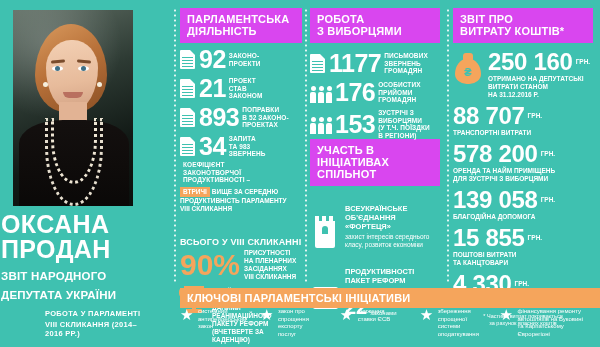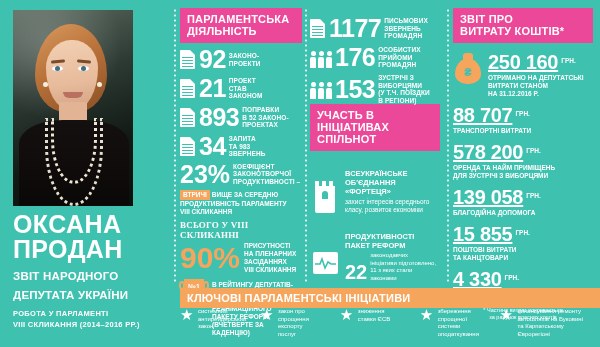--- a/index.html
+++ b/index.html
@@ -71,45 +71,45 @@
   .pearls2 {
     position: absolute; left: 38px; top: 108px; width: 46px; height: 66px;
     border: 3px dotted #efe6d4;
     border-top: none;
     border-radius: 0 0 60% 60% / 0 0 80% 80%;
   }
   .earring { position: absolute; width: 5px; height: 5px; background: #f5eedd; border-radius: 50%; }
   .earring.l { left: 30px; top: 72px; }
   .earring.r { left: 84px; top: 72px; }
 
-  .name-block { position: absolute; left: 13px; top: 212px; width: 150px; }
+  .name-block { position: absolute; left: 1px; top: 212px; width: 150px; }
   .name-line {
     color: #ffffff; font-weight: bold; font-size: 25px; line-height: 25px;
     letter-spacing: 0.4px;
   }
   .subtitle {
     color: #ffffff; font-weight: bold; font-size: 11.5px; line-height: 13px;
     margin-top: 8px; letter-spacing: 0.2px;
   }
   .smallcaption {
     color: #ffffff; font-size: 7.5px; line-height: 9.5px; font-weight: bold;
-    margin-top: 7px; letter-spacing: 0.3px;
+    margin-top: 7px; letter-spacing: 0.3px; margin-left: 44px;
   }
 
   
   .vdots {
     position: absolute; top: 8px; width: 2px; height: 276px;
     background-image: radial-gradient(circle, #ffffff 1px, rgba(255,255,255,0) 1.2px);
     background-size: 2px 5px; background-repeat: repeat-y;
     opacity: 0.85;
   }
 
   
   .orange-hdr {
-    background: #ec4899;
+    background: #d946ef;
     color: #ffffff; font-weight: bold;
     font-size: 11px; line-height: 12px;
     padding: 5px 7px 6px 7px;
     letter-spacing: 0.2px;
   }
 
   
   .col2 { position: absolute; left: 180px; top: 8px; width: 122px; }
   .col3 { position: absolute; left: 310px; top: 8px; width: 130px; }
   .col4 { position: absolute; left: 453px; top: 8px; width: 140px; }
@@ -143,23 +143,22 @@
     display: inline-block; background: #f5a55c; color: #ffffff;
     font-size: 6.5px; font-weight: bold; padding: 1px 3px; margin-right: 2px;
     vertical-align: middle;
   }
   .note-text {
     color: #ffffff; font-size: 6.5px; font-weight: bold; line-height: 8px;
     margin-top: 3px;
   }
 
   .sub-hdr {
-    color: #ffffff; font-weight: bold; font-size: 9px; margin-top: 4px;
+    color: #ffffff; font-weight: bold; font-size: 9px; margin-top: 24px;
     letter-spacing: 0.2px;
-    font-family: Liberation Serif, serif;
   }
   .pct90 {
     color: #f5a55c; font-weight: bold; font-size: 30px; line-height: 30px;
   }
   .pct90-lbl {
     color: #ffffff; font-weight: bold; font-size: 6.5px; line-height: 8px;
     margin-left: 4px;
   }
   .trophy-row { display: flex; align-items: flex-start; margin-top: 5px; }
   .trophy {
@@ -215,21 +214,21 @@
 
   .rpr-num { color: #ffffff; font-weight: bold; font-size: 20px; line-height: 20px; margin-right: 3px; }
   .rpr-txt { color: #ffffff; font-size: 6px; line-height: 7.5px; }
 
   
   .money-row { display: flex; align-items: flex-start; margin-top: 8px; }
   .moneybag { width: 30px; height: 34px; flex: 0 0 30px; margin-right: 5px; position: relative; }
   .bag-body { position: absolute; left: 2px; top: 8px; width: 26px; height: 25px; background: #f5a55c; border-radius: 45% 45% 45% 45% / 60% 60% 40% 40%; }
   .bag-neck { position: absolute; left: 10px; top: 2px; width: 10px; height: 9px; background: #f5a55c; border-radius: 3px; }
   .bag-sym { position: absolute; left: 0; right: 0; top: 15px; text-align: center; color: #3fc1b0; font-weight: bold; font-size: 11px; }
-  .mnum { color: #ffffff; font-weight: bold; font-size: 20px; line-height: 22px; letter-spacing: -0.3px; text-decoration: underline; }
+  .mnum { color: #ffffff; font-weight: bold; font-size: 24px; line-height: 22px; letter-spacing: -0.3px; }
   .grn { color: #ffffff; font-weight: bold; font-size: 6.5px; vertical-align: super; margin-left: 3px; }
   .mdesc { color: #ffffff; font-weight: bold; font-size: 6.5px; line-height: 8px; margin-top: 1px; }
   .money-block { margin-top: 6px; }
   .footnote { color: #ffffff; font-size: 5.5px; line-height: 7px; margin-top: 8px; text-align: center; }
 
   
   .bottom-hdr {
     position: absolute; left: 180px; top: 288px; width: 423px;
     background: #f5a55c; color: #ffffff; font-weight: bold;
     font-size: 11px; padding: 4px 7px; letter-spacing: 0.2px;
@@ -348,21 +347,20 @@
         </div>
       <div class="bignum">34</div>
       <div class="lbl">
         <div>ЗАПИТА</div>
         <div>ТА 983</div>
         <div>ЗВЕРНЕНЬ</div>
       </div>
     </div>
 
     <div class="pct-row">
-      <div class="pct">23%</div>
       <div class="lbl">
         <div>КОЕФІЦІЄНТ</div>
         <div>ЗАКОНОТВОРЧОЇ</div>
         <div>ПРОДУКТИВНОСТІ –</div>
       </div>
     </div>
     <div class="note-text">
       <span class="note-badge">ВТРИЧІ</span><span>ВИЩЕ ЗА СЕРЕДНЮ</span>
       <div>ПРОДУКТИВНІСТЬ ПАРЛАМЕНТУ</div>
       <div>VIII СКЛИКАННЯ</div>
@@ -394,20 +392,24 @@
         <div>В РЕЙТИНГУ ДЕПУТАТІВ-</div>
         <div>РЕФОРМАТОРІВ ЗА ДАНИМИ</div>
         <div>РЕАНІМАЦІЙНОГО</div>
         <div>ПАКЕТУ РЕФОРМ</div>
         <div>(ВЧЕТВЕРТЕ ЗА КАДЕНЦІЮ)</div>
       </div>
     </div>
   </div>
 
   <div class="col3">
+    <div class="orange-hdr">
+      <div>РОБОТА</div>
+      <div>З ВИБОРЦЯМИ</div>
+    </div>
 
     <div class="stat-row" style="margin-top:8px">
       <div class="doc-icon">
           <div class="doc-lines">
             <i></i>
             <i></i>
             <i></i>
             <i></i>
           </div>
         </div>

